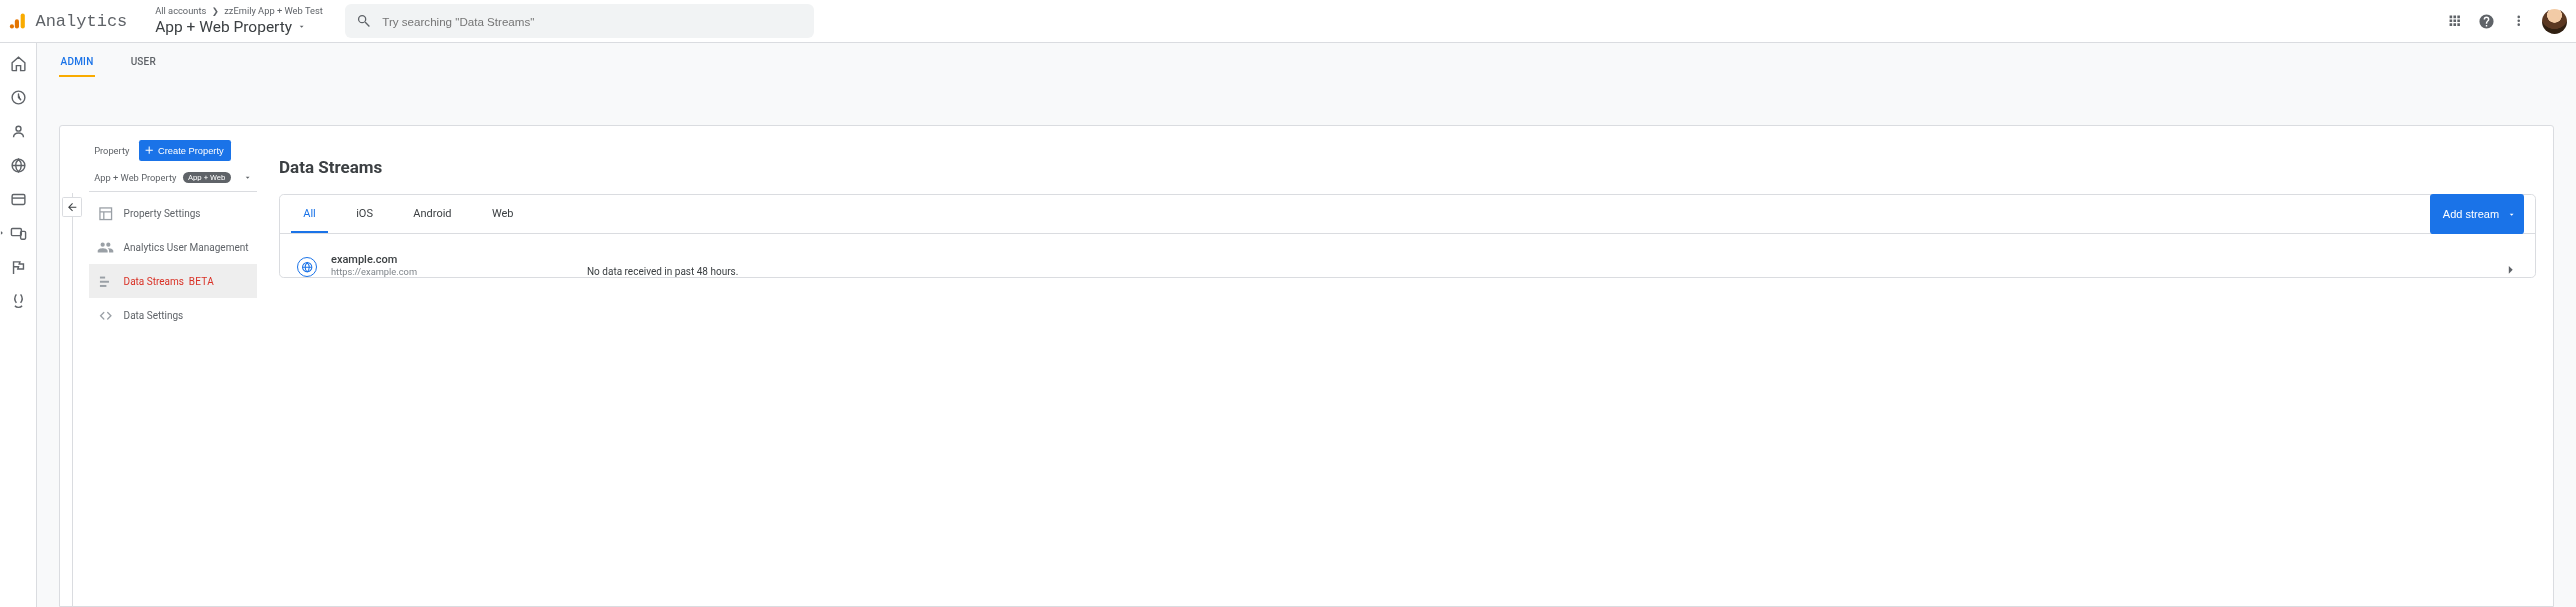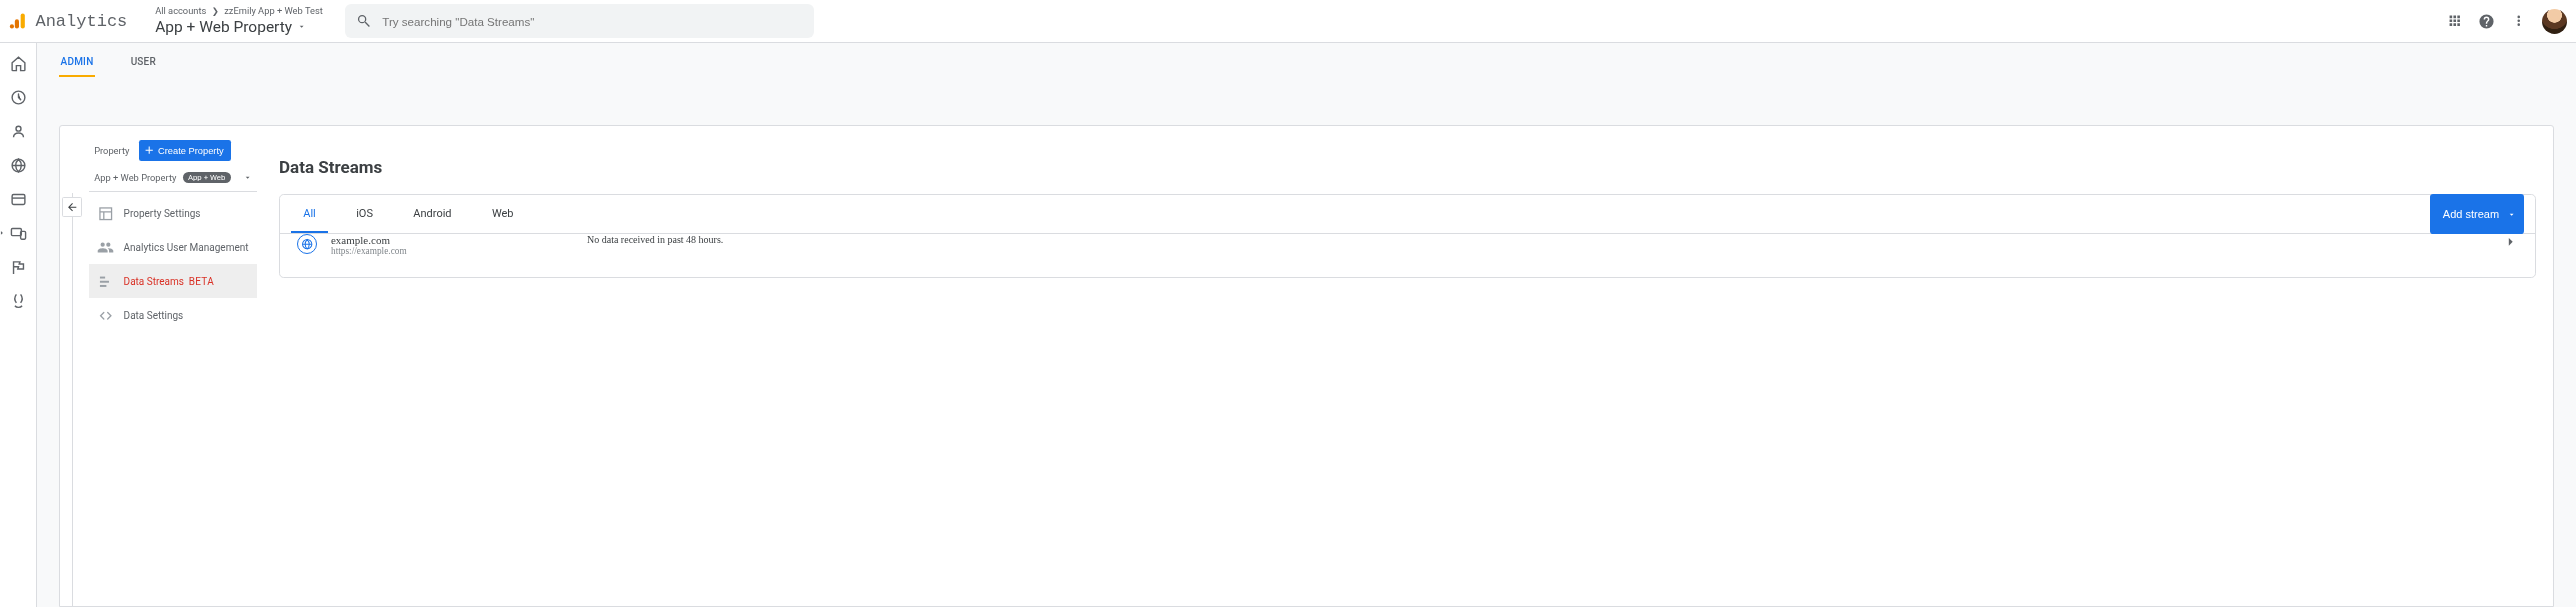--- a/index.html
+++ b/index.html
@@ -216,24 +216,23 @@
   .add-stream-btn {
     margin-left:auto;
     background: var(--g-blue); color:#fff;
     font-size:11px; font-weight:500;
     border:none; border-radius:3.1px;
     height:40px; padding:0 7.8px 0 12.4px;
     display:flex; align-items:center; gap:7.8px;
     cursor:pointer;
   }
   .stream-row {
-    display:flex; align-items:flex-start;
+    display:flex; align-items:flex-end;
     height:43px; padding:0 17px;
     cursor:pointer;
-    font-family:Liberation Serif, serif;
   }
   .stream-ico {
     width:20px; height:20px;
     border:1.6px solid var(--g-blue);
     border-radius:50%;
     display:flex; align-items:center; justify-content:center;
     color: var(--g-blue);
     margin-right:14px;
     flex:0 0 20px;
   }

